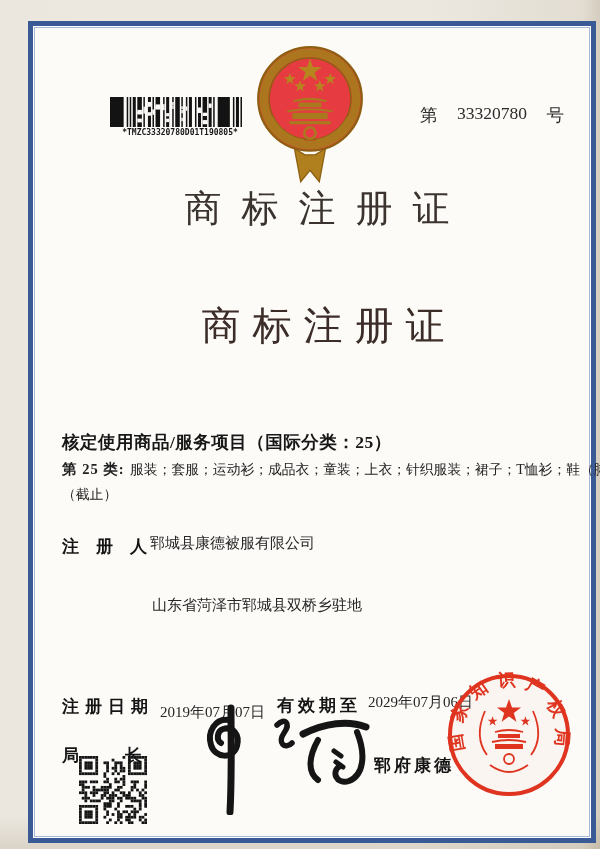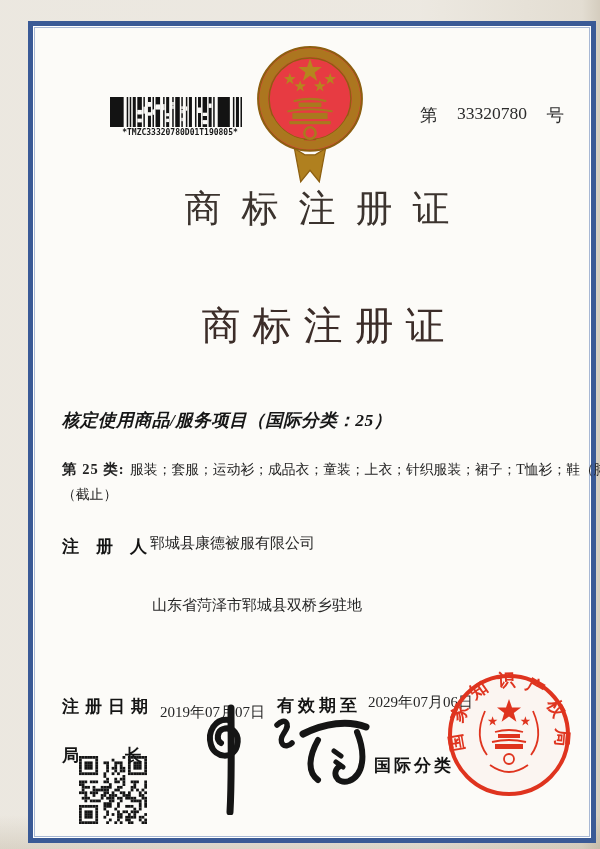--- a/index.html
+++ b/index.html
@@ -47,21 +47,21 @@
     letter-spacing:20px;white-space:nowrap;font-weight:500;
   }
 
   
   .mark{
     left:329px;top:299px;font-size:39px;color:#3c2d29;
     letter-spacing:12px;white-space:nowrap;
   }
 
   
-  .goods-heading{left:62px;top:408px;font-size:17.5px;font-weight:bold;color:#171717;letter-spacing:.5px;font-style:italic;}
+  .goods-heading{left:62px;top:430px;font-size:17.5px;font-weight:bold;color:#171717;letter-spacing:.5px;}
   .goods-line1{left:62px;top:459px;width:492px;font-size:13.8px;color:#222;line-height:21px;white-space:nowrap;}
   .goods-line1 b{font-size:14.5px;letter-spacing:1px;margin-right:2px;}
   .goods-line2{left:62px;top:486px;font-size:13.8px;color:#222;}
 
   
   .lbl{font-size:17px;font-weight:bold;color:#141414;}
   .val{font-size:15px;color:#262626;}
   .row-registrant-label{left:62px;top:535px;letter-spacing:17px;}
   .row-registrant-value{left:150px;top:534px;}
   .row-address-label{left:62px;top:596px;letter-spacing:2px;}
@@ -209,21 +209,21 @@
       <path d="M92 27 C100 19 106 25 99 35 C92 45 100 52 107 45" stroke-width="5.5"></path>
 
       <path d="M118 36 C140 25 163 22 181 29" stroke-width="7"></path>
       <path d="M133 42 C124 58 122 74 133 82" stroke-width="6"></path>
       <path d="M172 34 C181 56 179 77 164 83 C151 87 146 73 155 68" stroke-width="6"></path>
       <path d="M149 53 l7 5" stroke-width="5"></path>
       <path d="M151 64 l7 5" stroke-width="5"></path>
     </g>
   </svg>
 
-  <div class="abs lbl issuer-label">国际分类</div>
+  <div class="abs lbl issuer-label">郓府康德</div>
 
   <svg class="abs qr" id="qr-code" viewBox="0 0 68 68">
       <rect x="43.52" y="0.00" width="2.77" height="2.77" fill="#141414"></rect>
       <rect x="32.64" y="2.72" width="2.77" height="2.77" fill="#141414"></rect>
       <rect x="24.48" y="5.44" width="2.77" height="2.77" fill="#141414"></rect>
       <rect x="27.20" y="5.44" width="2.77" height="2.77" fill="#141414"></rect>
       <rect x="35.36" y="5.44" width="2.77" height="2.77" fill="#141414"></rect>
       <rect x="38.08" y="5.44" width="2.77" height="2.77" fill="#141414"></rect>
       <rect x="40.80" y="5.44" width="2.77" height="2.77" fill="#141414"></rect>
       <rect x="27.20" y="8.16" width="2.77" height="2.77" fill="#141414"></rect>

